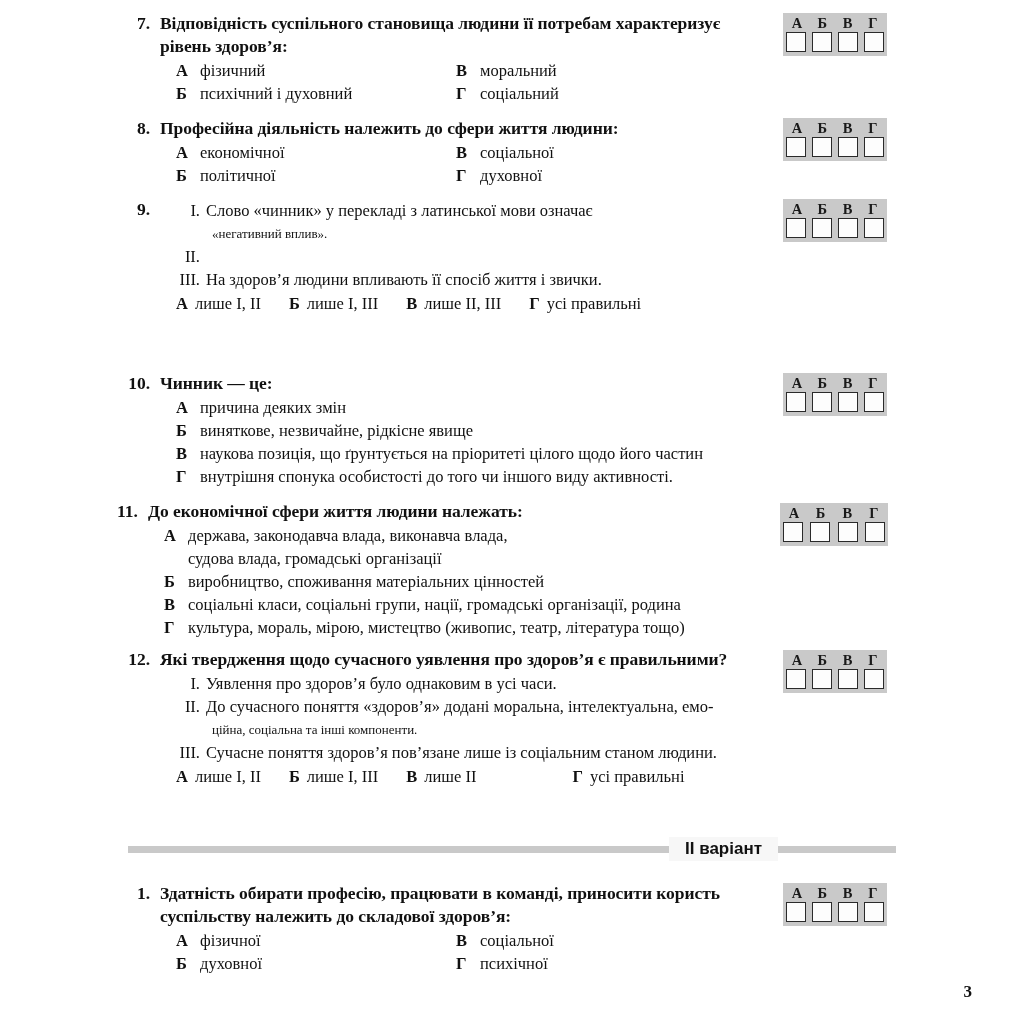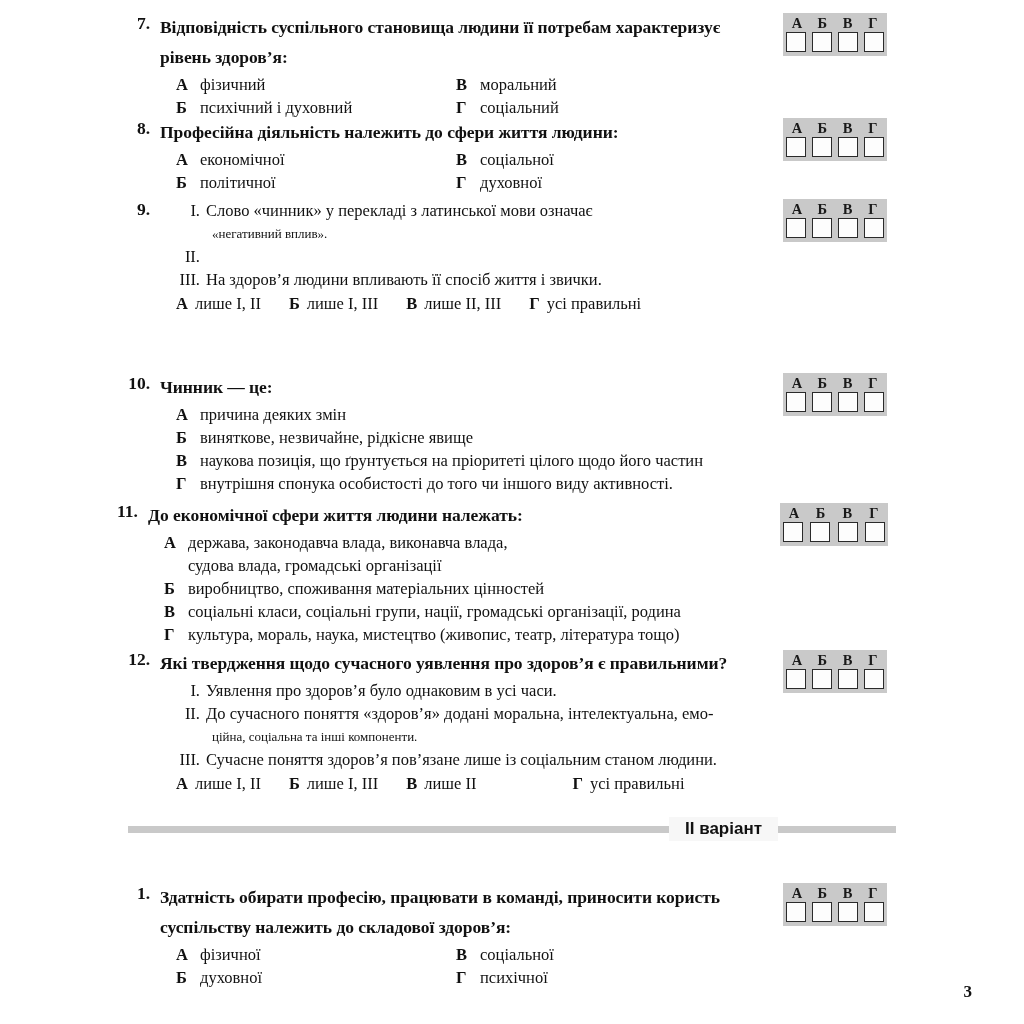--- a/index.html
+++ b/index.html
@@ -44,21 +44,21 @@
     padding-right: 10px;
     box-sizing: border-box;
   }
   .q-body {
     flex: 1;
     min-width: 0;
   }
   .q-stem {
     font-weight: bold;
     font-size: 17.5px;
-    line-height: 30px;
+    line-height: 23px;
     letter-spacing: -0.05px;
     max-width: 610px;
   }
   .q-stem.narrow { max-width: 600px; }
 
   
   .opts {
     margin-top: 1px;
   }
   .opt {
@@ -378,21 +378,21 @@
           <div class="opt">
             <span class="opt-letter">Б</span>
             <span class="opt-text">виробництво, споживання матеріальних цінностей</span>
           </div>
           <div class="opt">
             <span class="opt-letter">В</span>
             <span class="opt-text">соціальні класи, соціальні групи, нації, громадські організації, родина</span>
           </div>
           <div class="opt">
             <span class="opt-letter">Г</span>
-            <span class="opt-text">культура, мораль, наука, мистецтво (живопис, театр, література тощо)</span>
+            <span class="opt-text">культура, мораль, мірою, мистецтво (живопис, театр, література тощо)</span>
           </div>
         </div>
       </div>
     </div>
   </div>
   <div class="ansbox" style="left:780px; top:503px; width:108px;">
     <div class="hdr">
       <span>А</span>
       <span>Б</span>
       <span>В</span>
@@ -455,21 +455,21 @@
       <span>Г</span>
     </div>
     <div class="cells">
       <i></i>
       <i></i>
       <i></i>
       <i></i>
     </div>
   </div>
 
-  <div class="divider" style="top:816px;">
+  <div class="divider" style="top:836px;">
     <div class="bar"></div>
     <div class="lbl">II варіант</div>
     <div class="bar right"></div>
   </div>
 
   <div class="q" style="position:absolute; left:112px; top:882px; width:790px;">
     <div class="q-row">
       <div class="q-num">1.</div>
       <div class="q-body">
         <div class="q-stem">Здатність обирати професію, працювати в команді, приносити користь суспільству належить до складової здоров’я:</div>

